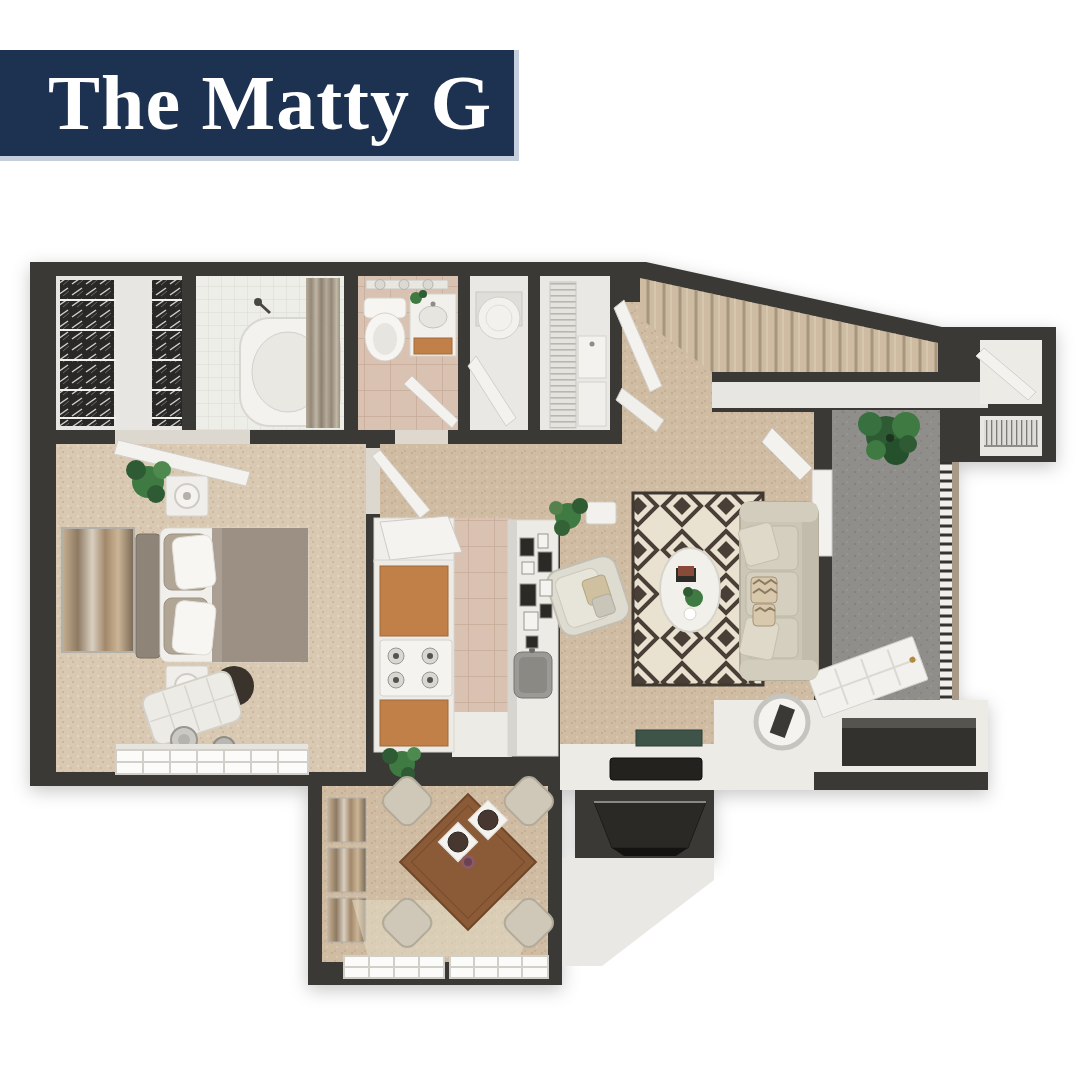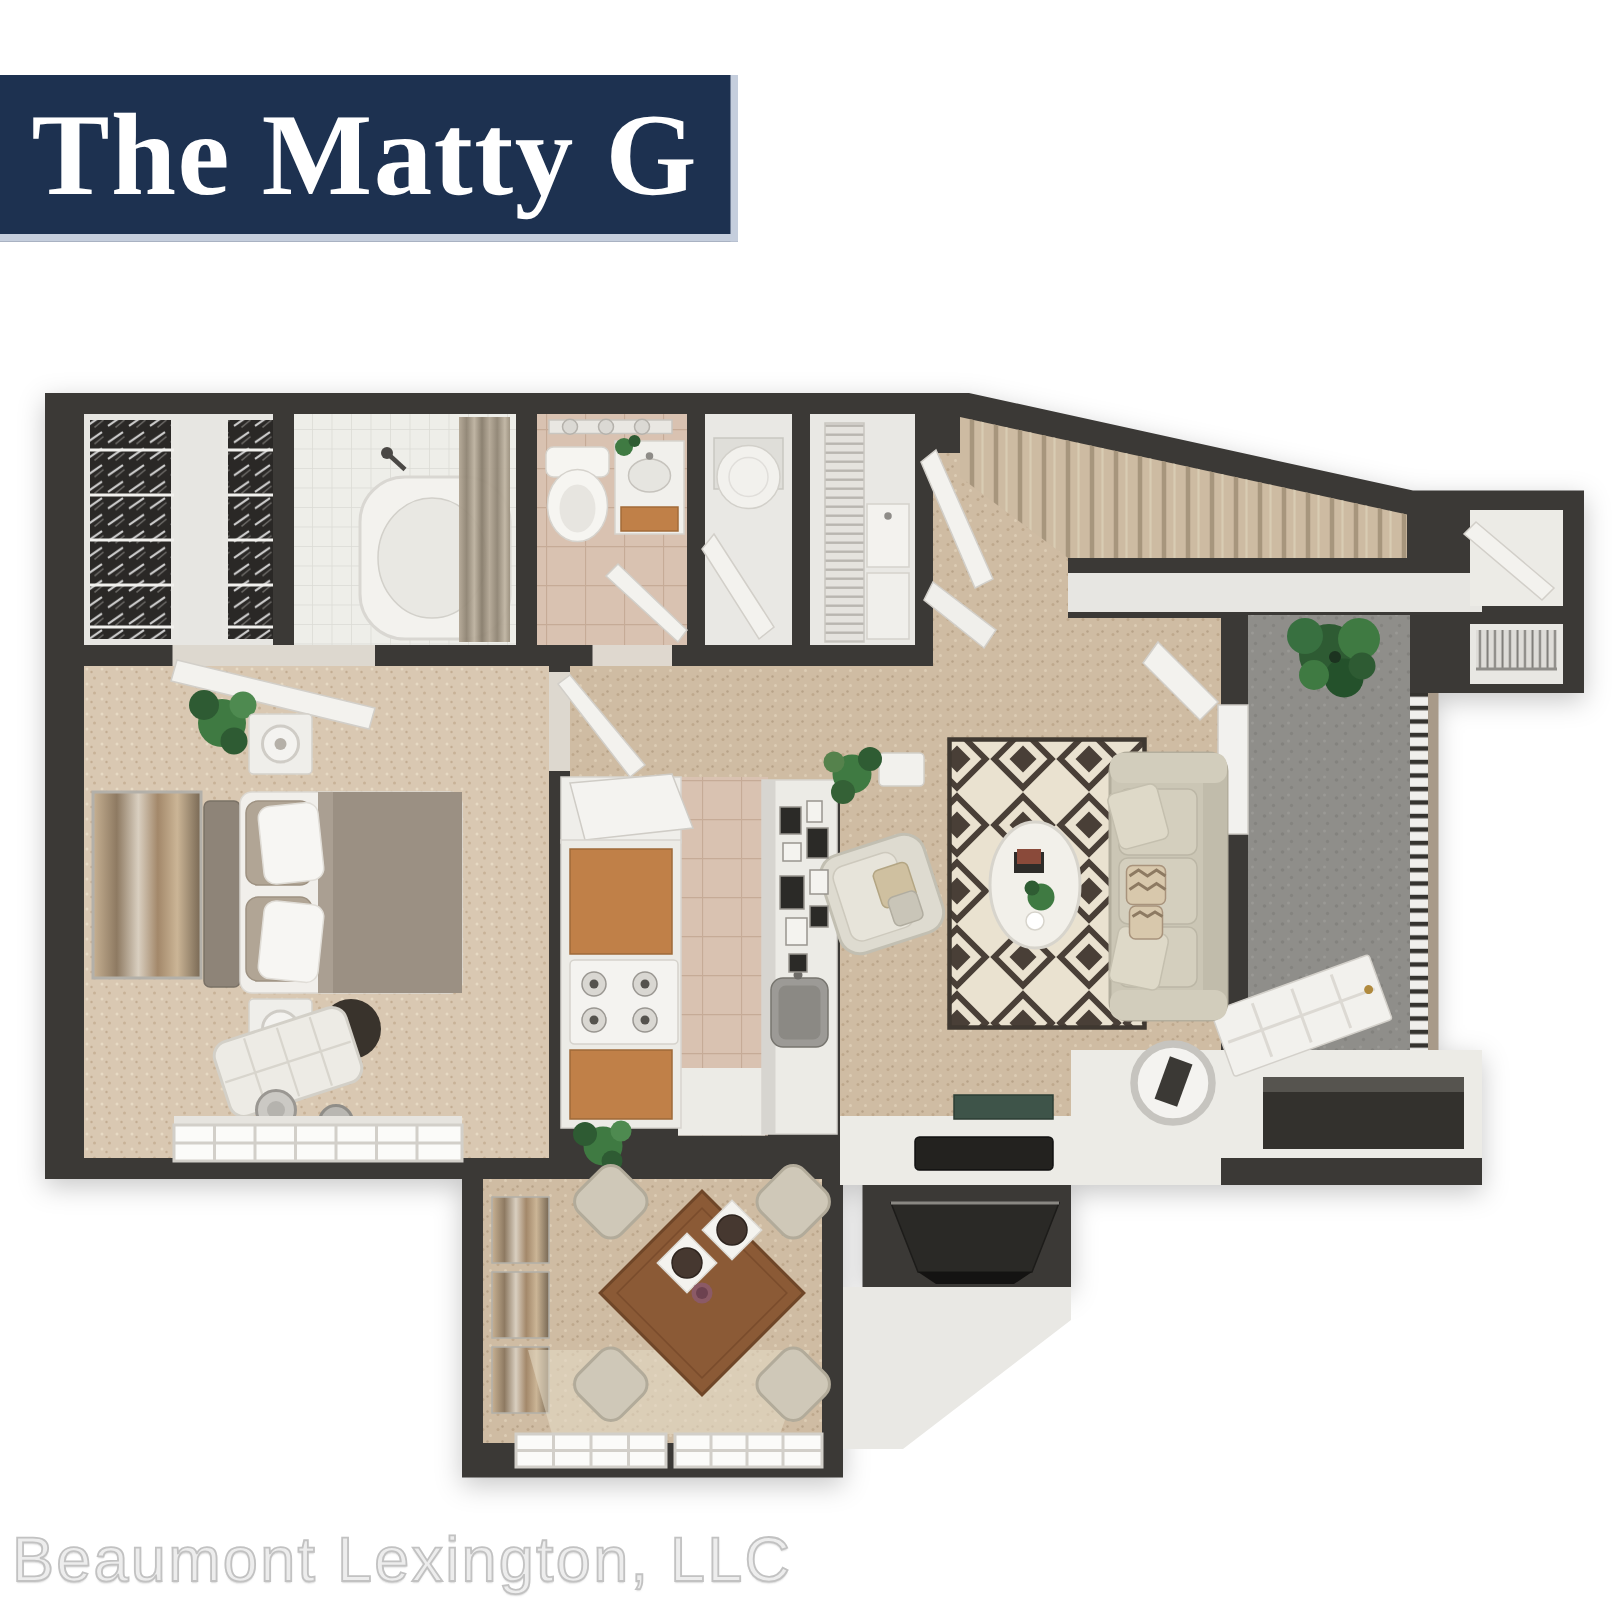--- a/index.html
+++ b/index.html
@@ -5,21 +5,21 @@
   :root{
     --page-bg:#ffffff; --banner-bg:#1d3150; --banner-trim:#c5cedd; --banner-text:#ffffff;
     --footer-text:#ededed; --wall:#3b3936; --interior:#ecebe6; --stairs:#cdbba2;
   }
   html,body{margin:0;padding:0;background:var(--page-bg);}
   .canvas{position:relative;width:1080px;height:1080px;background:var(--page-bg);overflow:hidden;
           font-family:"Liberation Sans",sans-serif;}
   .plan-svg{position:absolute;left:0;top:0;width:1080px;height:1080px;}
   .banner{position:absolute;left:0;top:50px;width:466px;height:106px;background:var(--banner-bg);
           border-right:5px solid var(--banner-trim);border-bottom:5px solid var(--banner-trim);
-          display:flex;align-items:center;padding-left:21px;}
+          display:flex;align-items:center;padding-left:48px;}
   .banner h1{margin:0;font-family:"Liberation Serif",serif;font-weight:700;font-size:78px;
              letter-spacing:1px;color:var(--banner-text);white-space:nowrap;}
   .footer{position:absolute;left:8px;top:1016px;font-size:42px;letter-spacing:1.5px;
           color:var(--footer-text);-webkit-text-stroke:1.2px #c2c2c2;
           text-shadow:0 1px 1px rgba(150,150,150,.35);white-space:nowrap;}
   .wall{fill:var(--wall);}
   .shadowed{filter:drop-shadow(0 5px 9px rgba(0,0,0,.22));}
 </style>
 </head>
 <body>
@@ -401,15 +401,14 @@
         <rect x="450" y="956" width="98" height="22" fill="#fbfbf9" stroke="#d2cfc9" stroke-width="2"></rect>
         <path d="M474 956V978M498 956V978M522 956V978M450 967H548" stroke="#d2cfc9" stroke-width="2"></path>
       </g>
     </g>
   </svg>
 
   <div class="banner">
     <h1>The Matty G</h1>
   </div>
 
-  <div class="footer">Beaumont Lexington, LLC</div>
 
 </div>
 
 </body></html>

